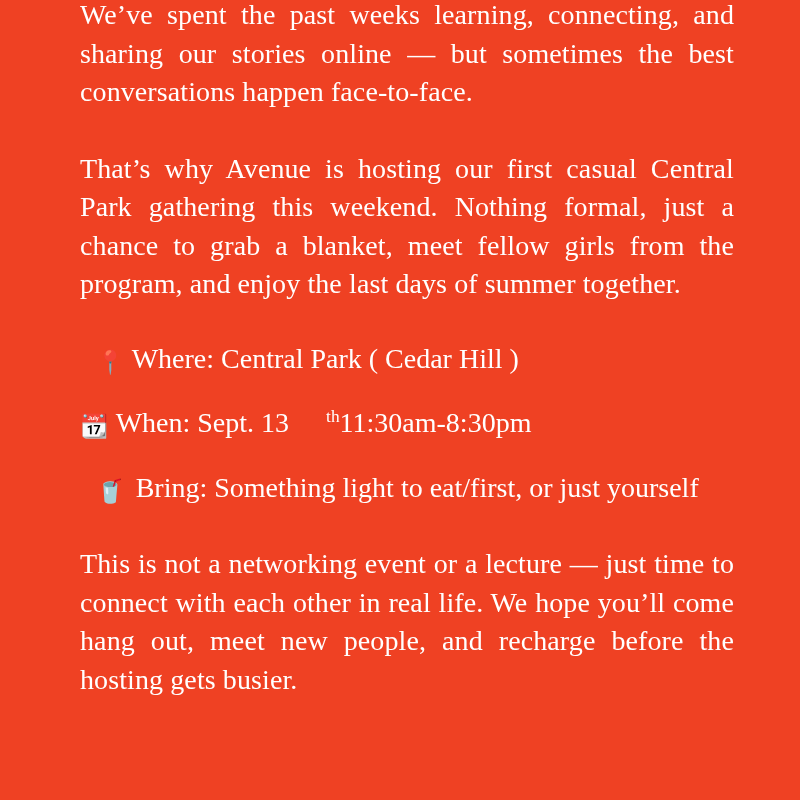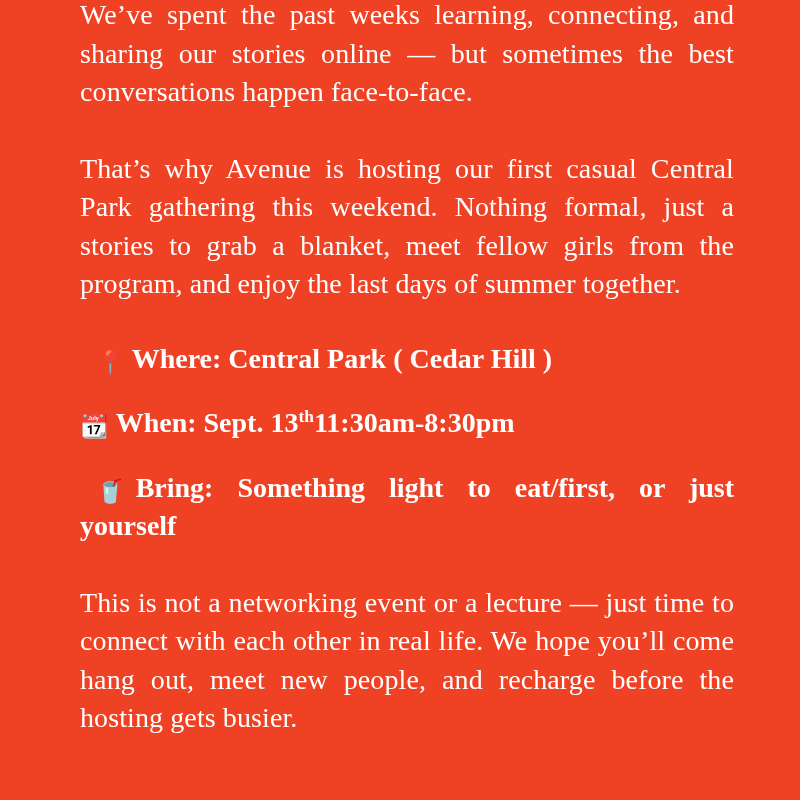--- a/index.html
+++ b/index.html
@@ -36,53 +36,53 @@
   .gap-lg { height: 38px; }
   .gap-md { height: 36px; }
   .gap-sm { height: 26px; }
   .detail {
     font-size: 28px;
     line-height: 38.5px;
     margin: 0;
     color: #ffffff;
     text-align: justify;
     text-justify: inter-word;
-    font-weight: bold;
   }
   .detail.indent {
     text-indent: 8px;
   }
   .emoji {
     font-family: "DejaVu Sans", sans-serif;
     font-size: 23px;
     line-height: 1;
     display: inline-block;
     vertical-align: -2px;
     margin-right: 7px;
   }
   .emoji.wide {
     margin-right: 11px;
   }
   sup {
     font-size: 0.62em;
     vertical-align: super;
     line-height: 0;
+    margin-left: 37px;
   }
   .nobreak { white-space: nowrap; }
 </style>
 </head>
 <body style="background: rgb(239, 65, 35);">
 
 <div class="page">
 
   <p class="para first">We’ve spent the past weeks learning, connecting, and sharing our stories online — but sometimes the best conversations happen face-to-face.</p>
 
   <div class="gap-lg"></div>
 
-  <p class="para">That’s why Avenue is hosting our first casual Central Park gathering this weekend. Nothing formal, just a stories to grab a blanket, meet fellow girls from the program, and enjoy the last days of summer together.</p>
+  <p class="para">That’s why Avenue is hosting our first casual Central Park gathering this weekend. Nothing formal, just a chance to grab a blanket, meet fellow girls from the program, and enjoy the last days of summer together.</p>
 
   <div class="gap-md"></div>
 
   <p class="detail indent">
     <span class="emoji">📍</span><span>Where: Central Park ( Cedar Hill )</span>
   </p>
 
   <div class="gap-sm"></div>
 
   <p class="detail">

